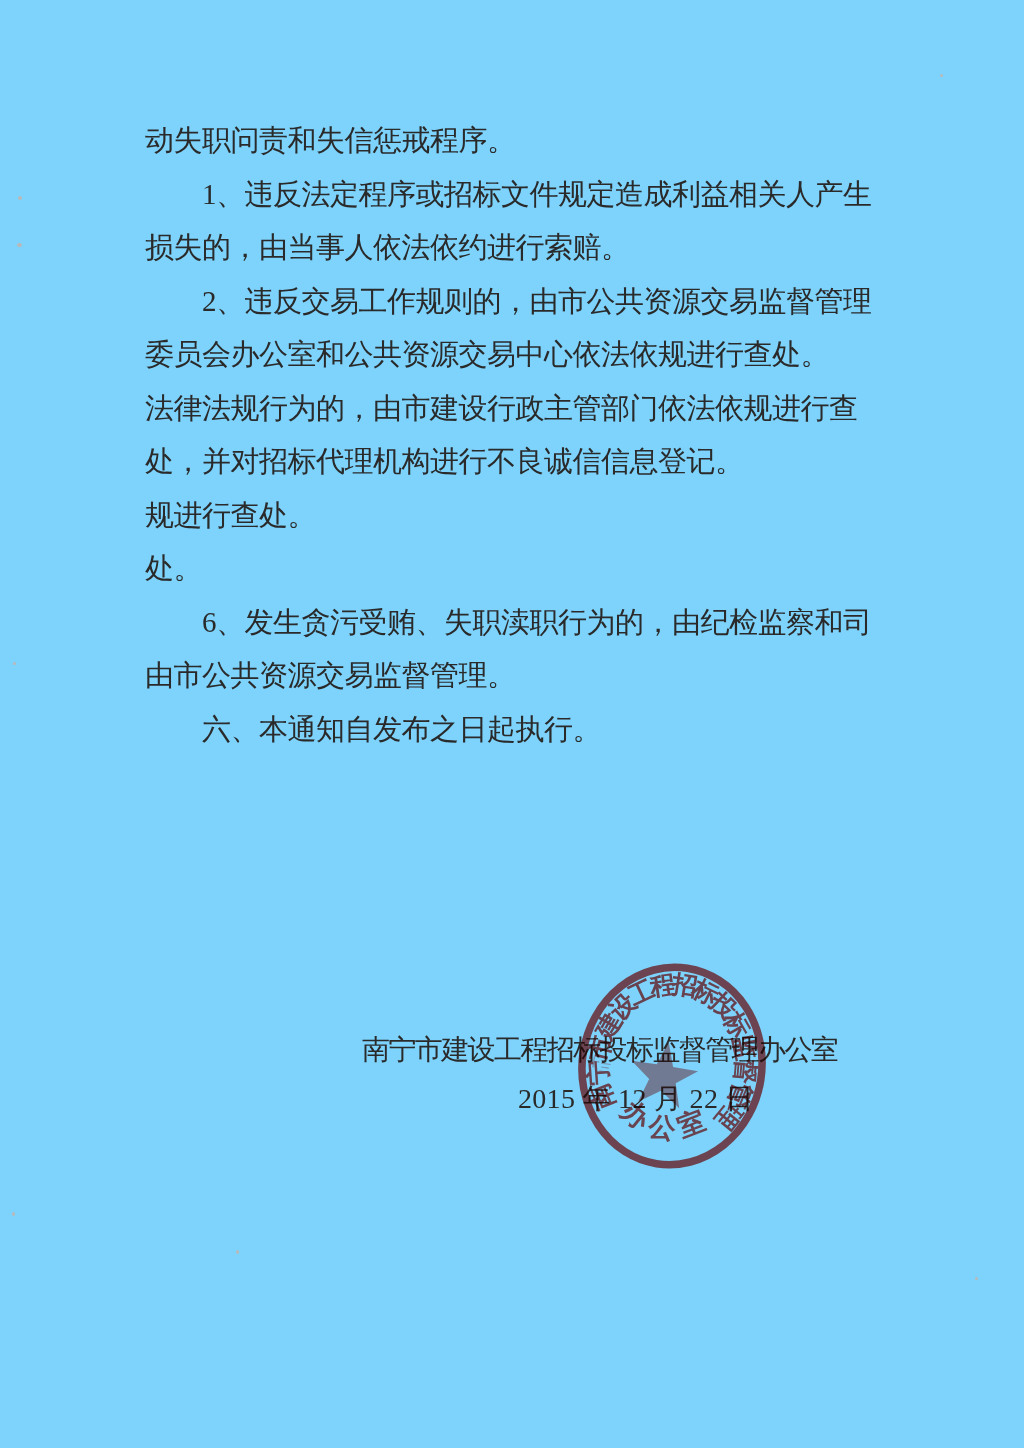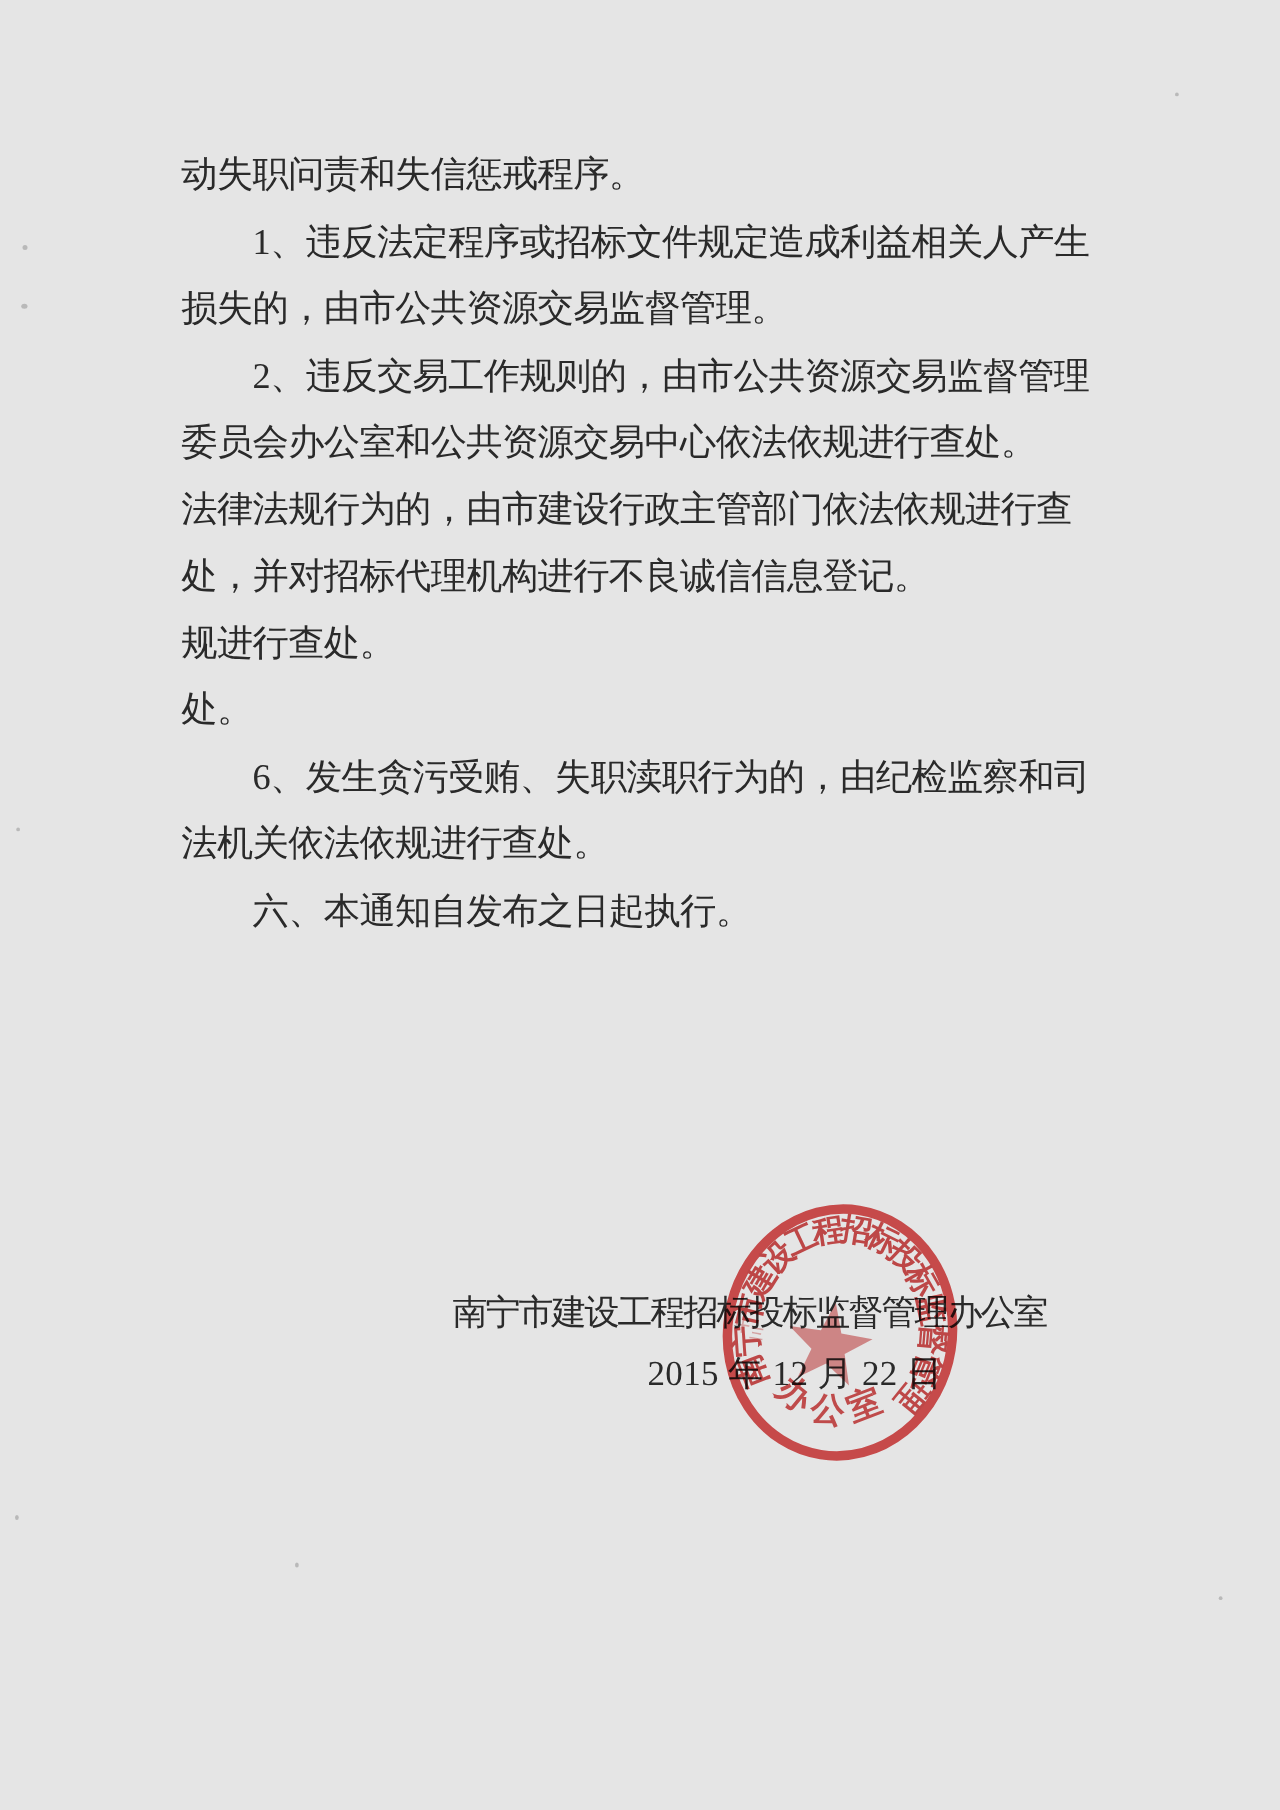--- a/index.html
+++ b/index.html
@@ -1,20 +1,20 @@
 <!DOCTYPE html>
 <html><head>
 <meta charset="utf-8">
 <style>
   * { margin:0; padding:0; box-sizing:border-box; }
   html, body { background:#ffffff; }
   .page {
     position:relative;
     width:1024px; height:1448px;
-    background:#e5e5e5;
+    background:#7dd3fc;
     overflow:hidden;
     font-family:"Liberation Serif","DejaVu Serif",serif;
   }
   .body-text {
     position:absolute;
     left:145px; top:114px; width:748px;
     font-size:29px; line-height:53.5px;
     letter-spacing:-0.5px;
     color:#2a2a2a;
   }
@@ -57,29 +57,29 @@
   .speck { position:absolute; background:#b9b9b9; border-radius:50%; }
 </style>
 </head>
 <body>
 
 <div class="page">
 
   <div class="body-text">
       <div class="line">动失职问责和失信惩戒程序。</div>
       <div class="line indent">1、违反法定程序或招标文件规定造成利益相关人产生</div>
-      <div class="line">损失的，由市公共资源交易监督管理。</div>
+      <div class="line">损失的，由当事人依法依约进行索赔。</div>
       <div class="line indent">2、违反交易工作规则的，由市公共资源交易监督管理</div>
       <div class="line">委员会办公室和公共资源交易中心依法依规进行查处。</div>
       <div class="line">法律法规行为的，由市建设行政主管部门依法依规进行查</div>
       <div class="line">处，并对招标代理机构进行不良诚信信息登记。</div>
       <div class="line">规进行查处。</div>
       <div class="line">处。</div>
       <div class="line indent">6、发生贪污受贿、失职渎职行为的，由纪检监察和司</div>
-      <div class="line">法机关依法依规进行查处。</div>
+      <div class="line">由市公共资源交易监督管理。</div>
       <div class="line indent">六、本通知自发布之日起执行。</div>
     </div>
 
   <div class="sig-org">南宁市建设工程招标投标监督管理办公室</div>
   <div class="sig-date">2015 年 12 月 22 日</div>
 
   <svg class="seal" viewBox="0 0 190 210" xmlns="http://www.w3.org/2000/svg">
     <g id="seal-g" transform="rotate(9 95 104)">
       <ellipse cx="95" cy="104" rx="89" ry="98" fill="none" stroke="#da4343" stroke-width="7.5"></ellipse>
       <path transform="translate(88,116)" d="M0,-35 L8.2,-11.3 L33.3,-10.8 L13.3,4.3 L20.6,28.3 L0,14 L-20.6,28.3 L-13.3,4.3 L-33.3,-10.8 L-8.2,-11.3 Z" fill="#e28585" opacity="0.95"></path>

